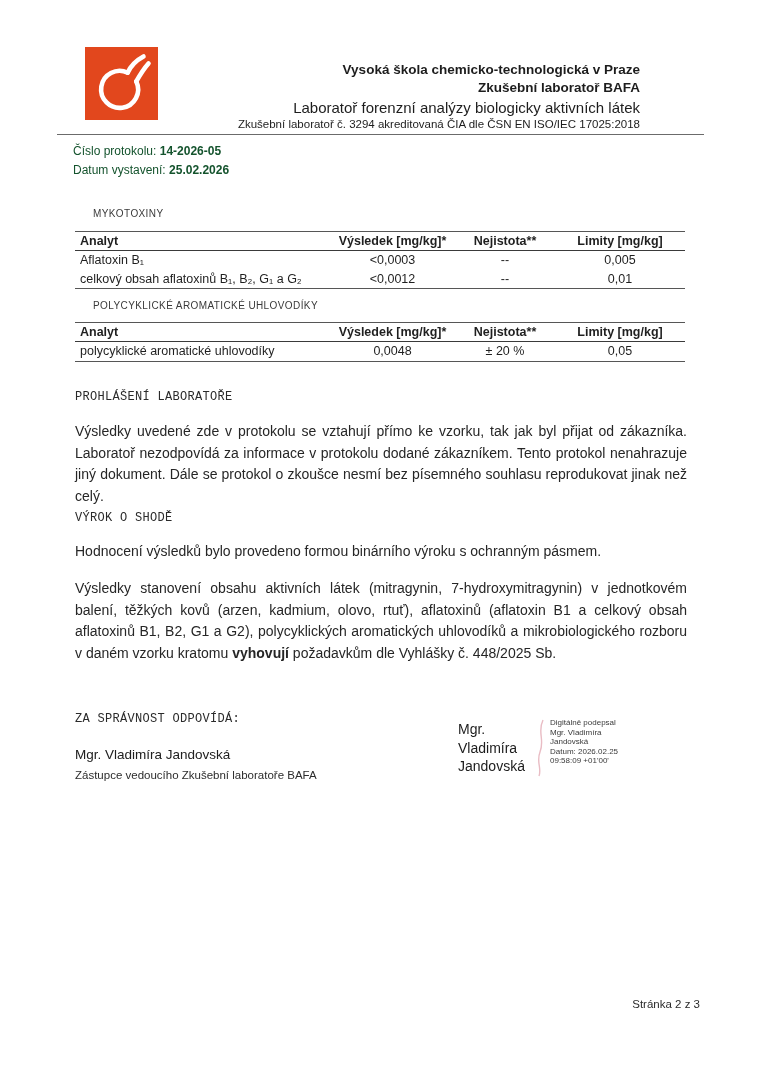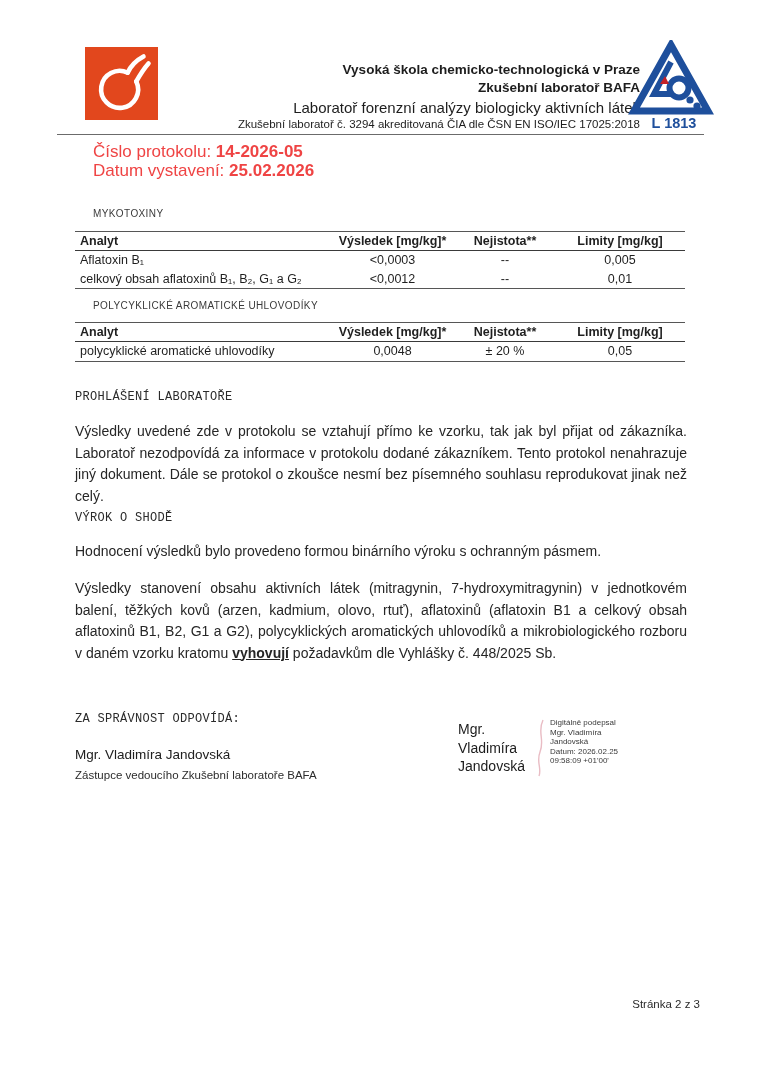--- a/index.html
+++ b/index.html
@@ -32,21 +32,21 @@
     position: absolute; left: 627px; top: 40px;
     width: 88px; height: 92px; text-align: center;
   }
   .header-rule {
     position: absolute; left: 57px; top: 134px;
     width: 647px; height: 0;
     border-top: 1px solid #6b6b6b;
   }
 
   
-  .meta { position: absolute; left: 93px; top: 142px; font-size: 17px; line-height: 19px; color: #ef4444; }
+  .meta { position: absolute; left: 73px; top: 142px; font-size: 12px; line-height: 19px; color: #14532d; }
   .meta b { font-weight: bold; }
 
   
   .sec-heading {
     position: absolute; left: 93px;
     font-size: 10px; letter-spacing: 0.4px; color: #3a3a3a; text-align: center;
   }
   .sec-heading2 {
     position: absolute; left: 75px;
     font-size: 12px; letter-spacing: 0.3px; color: #2a2a2a; font-family: Liberation Mono, monospace;
@@ -64,21 +64,21 @@
   .tcell { padding: 0 2px; white-space: nowrap; overflow: hidden; }
   .tcell.tleft { text-align: left; padding-left: 5px; }
   .tcell.tcenter { text-align: center; }
 
   
   .para {
     position: absolute; left: 75px; width: 612px;
     font-size: 14px; line-height: 21.5px; color: #262626;
     text-align: justify;
   }
-  .para b { font-weight: bold; text-decoration: underline; }
+  .para b { font-weight: bold; }
   .para.nojust { text-align: left; }
 
   
   .sig-name { position: absolute; left: 75px; font-size: 13.5px; color: #202020; }
   .sig-role { position: absolute; left: 75px; font-size: 11.5px; color: #2c2c2c; }
   .digi-sig { position: absolute; left: 458px; top: 714px; width: 200px; display: flex; }
   .digi-name {
     width: 74px; font-size: 14px; line-height: 18.5px; color: #1c1c1c; padding-top: 6px;
   }
   .digi-flourish { width: 16px; height: 70px; margin: 0 1px; }
@@ -107,31 +107,20 @@
     </svg>
   </div>
 
   <div class="header-center">
     <div class="h-line1">Vysoká škola chemicko-technologická v Praze</div>
     <div class="h-line2">Zkušební laboratoř BAFA</div>
     <div class="h-line3">Laboratoř forenzní analýzy biologicky aktivních látek</div>
     <div class="h-line4">Zkušební laboratoř č. 3294 akreditovaná ČIA dle ČSN EN ISO/IEC 17025:2018</div>
   </div>
 
-  <div class="cia-logo">
-    <svg width="88" height="92" viewBox="0 0 88 92">
-      <path d="M44 5 L7 71 L81 71 Z" fill="none" stroke="#1e4f9c" stroke-width="7" stroke-linejoin="miter"></path>
-      <path d="M44 22 L27 54 L44 54" fill="none" stroke="#1e4f9c" stroke-width="6"></path>
-      <circle cx="52" cy="48" r="9.5" fill="none" stroke="#1e4f9c" stroke-width="6"></circle>
-      <path d="M33 44 L38 36 L42 44 Z" fill="#c42127"></path>
-      <circle cx="63" cy="60" r="3.6" fill="#1e4f9c"></circle>
-      <circle cx="70" cy="66" r="3.6" fill="#1e4f9c"></circle>
-      <text x="47" y="88" text-anchor="middle" font-family="Liberation Sans, DejaVu Sans, sans-serif" font-size="14.5" font-weight="bold" fill="#1e4f9c">L 1813</text>
-    </svg>
-  </div>
 
   <div class="header-rule"></div>
 
   <div class="meta">
     <div><span>Číslo protokolu: </span><b>14-2026-05</b></div>
     <div><span>Datum vystavení: </span><b>25.02.2026</b></div>
   </div>
 
   <div class="sec-heading" style="top:208px">MYKOTOXINY</div>
   <div class="rtable" style="top:231px">

